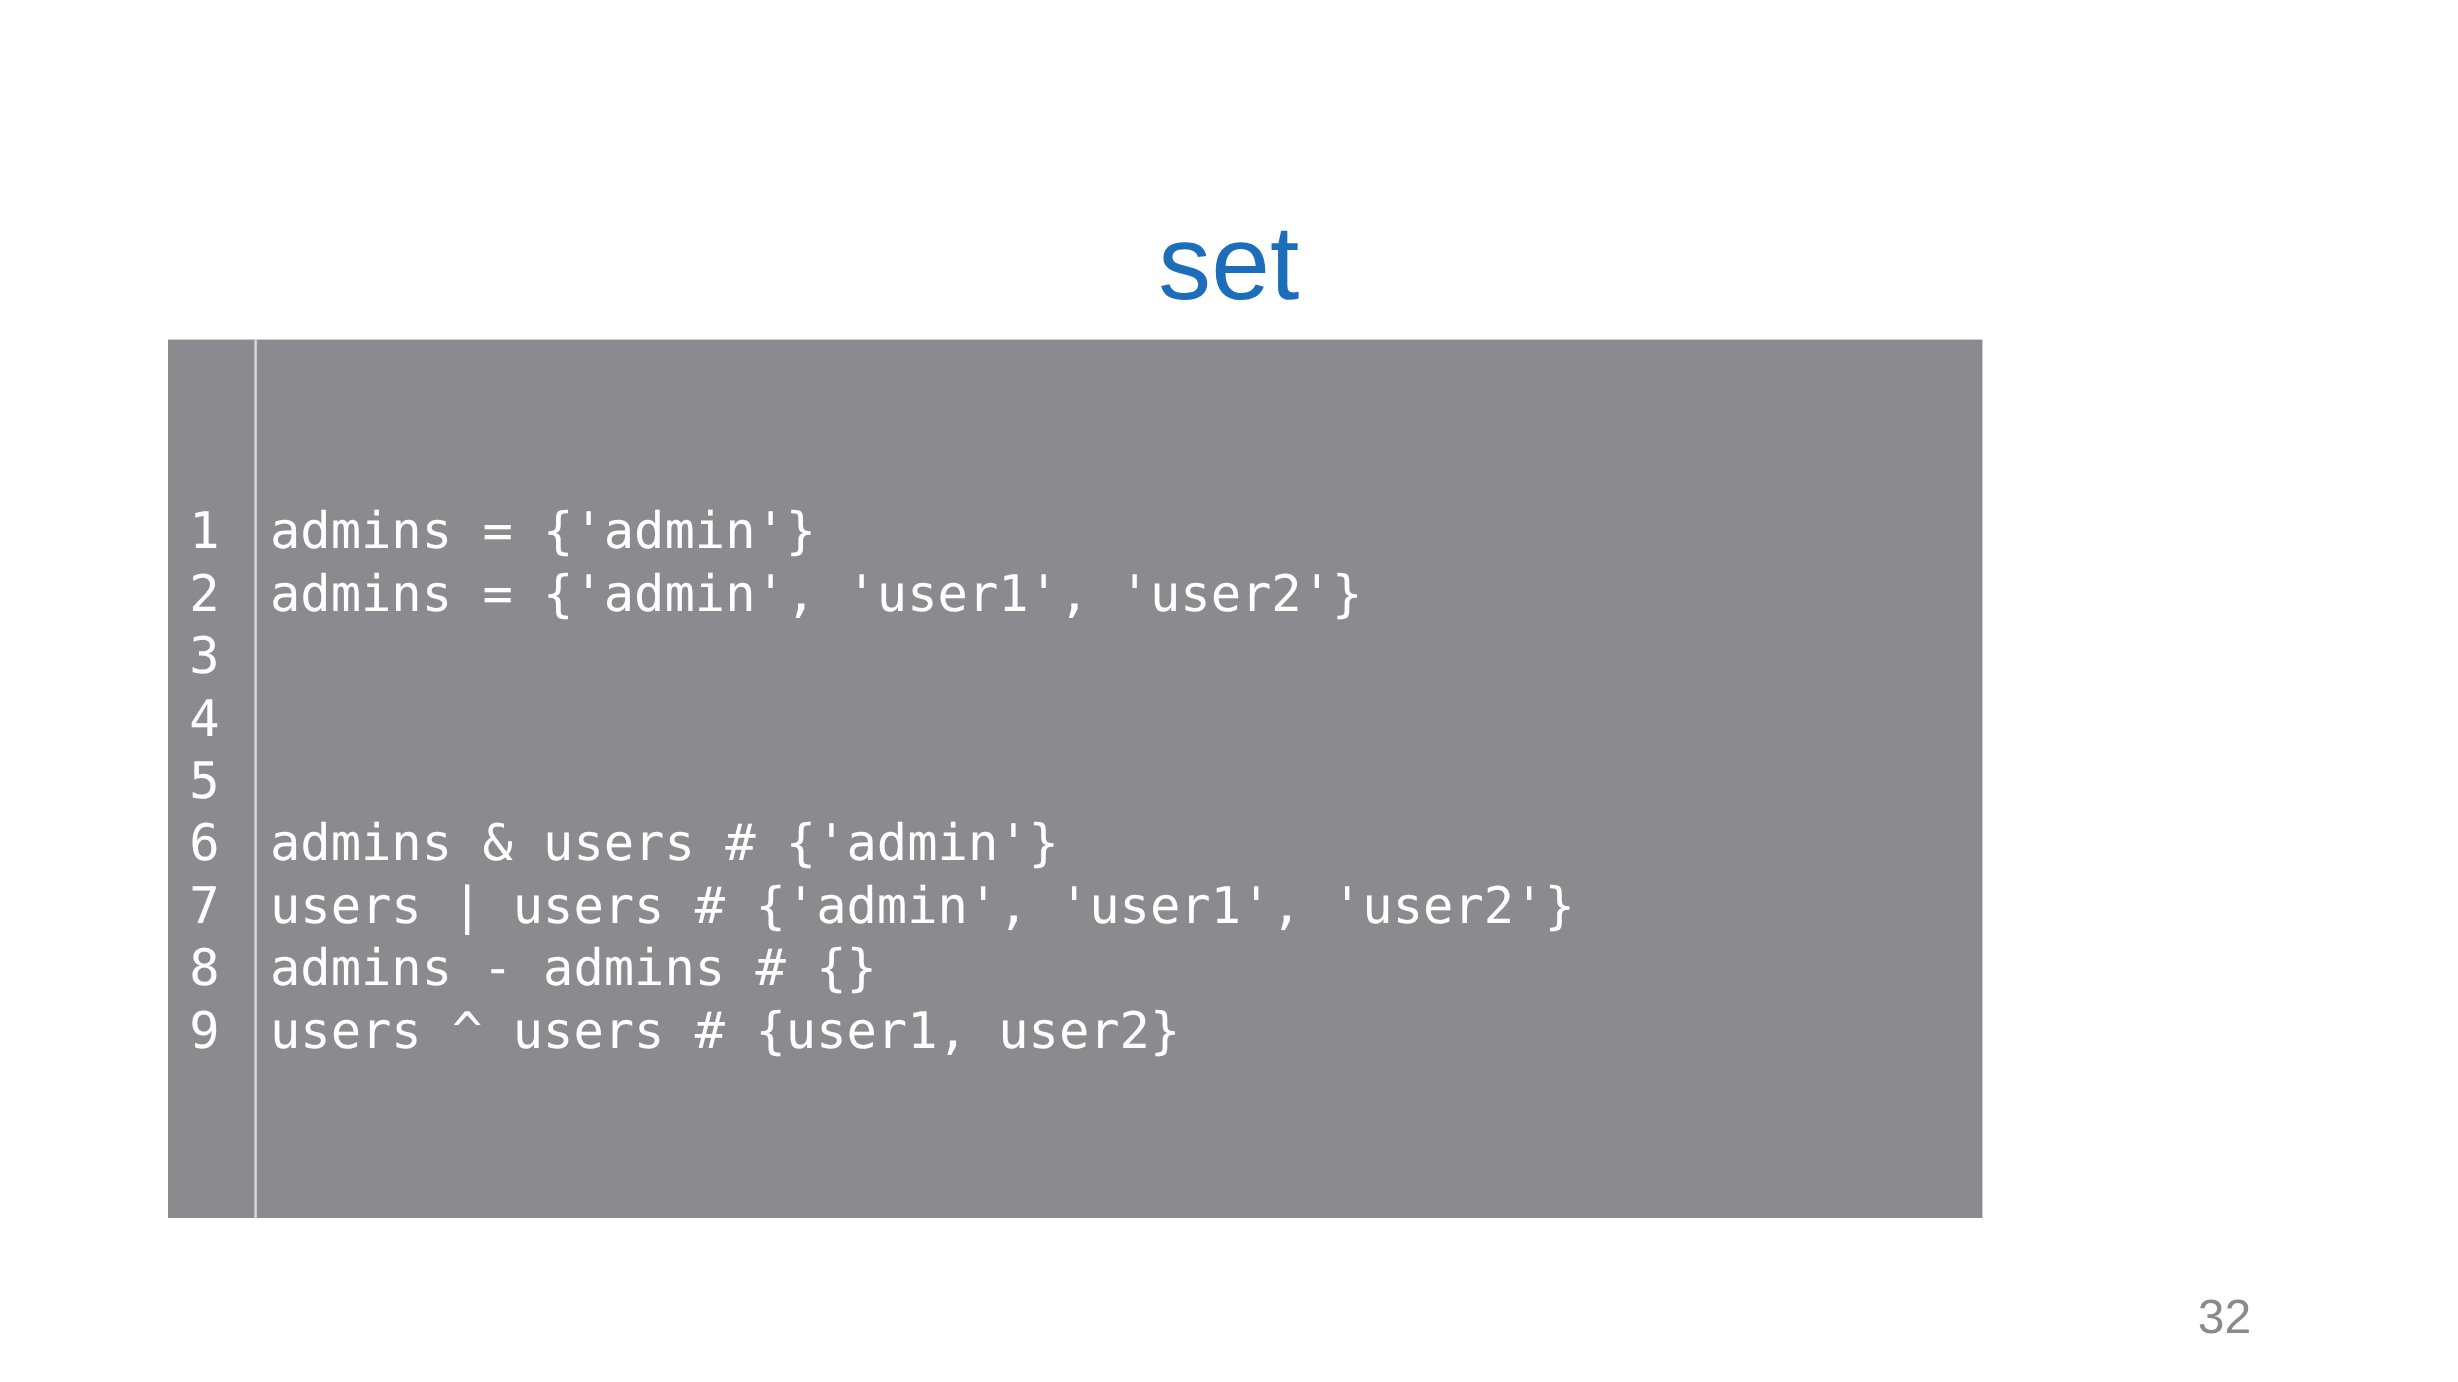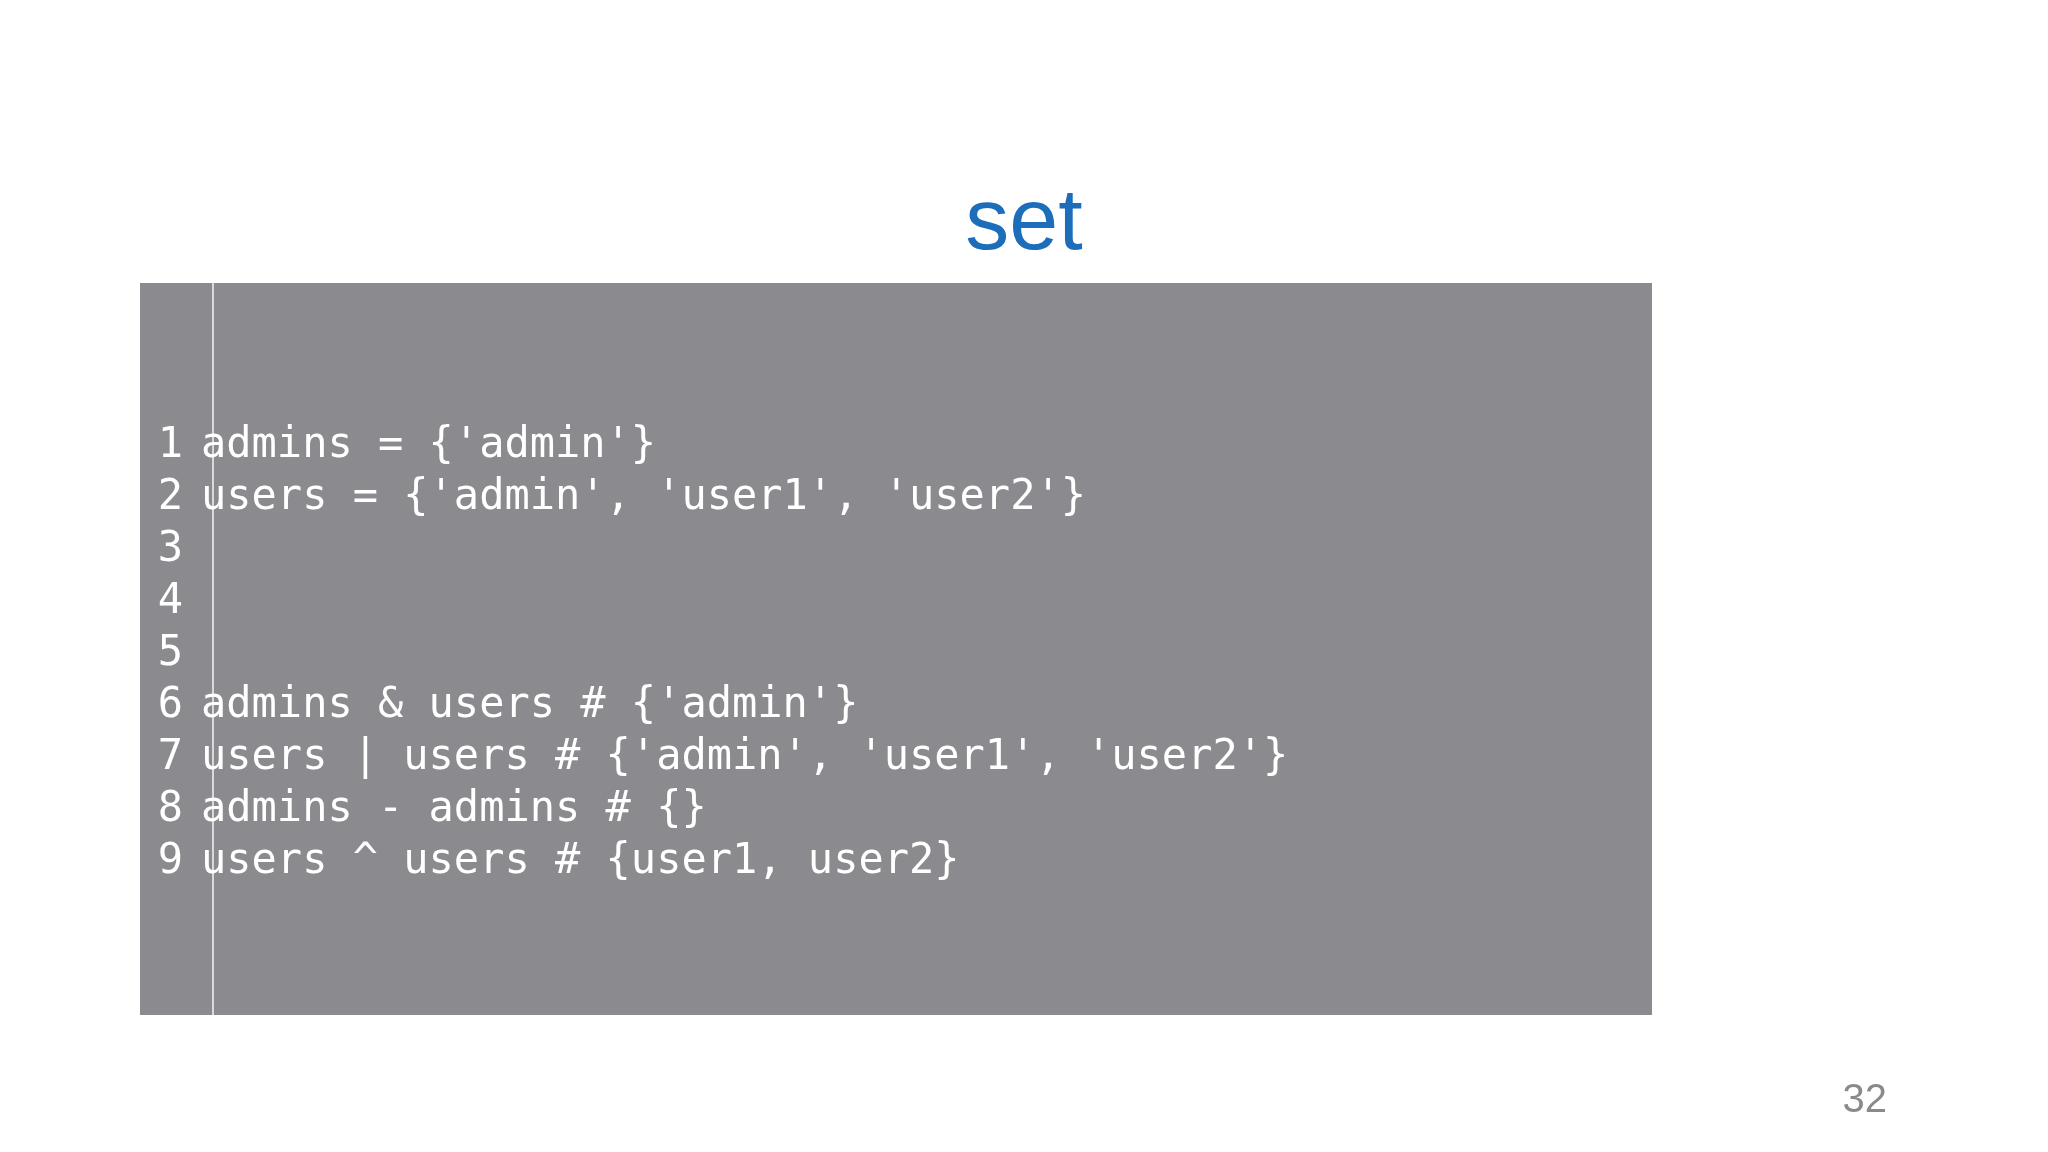--- a/index.html
+++ b/index.html
@@ -58,26 +58,26 @@
   }
   .code-line {
     display: flex;
     white-space: pre;
   }
   .line-number {
     flex: 0 0 43px;
     text-align: right;
   }
   .code-text {
-    margin-left: 18px;
+    margin-left: 42px;
   }
   .page-number {
     position: absolute;
     top: 1078px;
-    right: 161px;
+    right: 172px;
     font-size: 40px;
     line-height: 1;
     color: var(--page-number, #8a8a8e);
   }
 </style>
 </head>
 <body>
 
 <div class="slide">
 
@@ -87,21 +87,21 @@
     <div class="gutter-separator"></div>
     <div class="code-lines">
 
         <div class="code-line">
           <span class="line-number">1</span>
           <span class="code-text">admins = {'admin'}</span>
         </div>
 
         <div class="code-line">
           <span class="line-number">2</span>
-          <span class="code-text">users = {'admin', 'user1', 'user2'}</span>
+          <span class="code-text">admins = {'admin', 'user1', 'user2'}</span>
         </div>
 
         <div class="code-line">
           <span class="line-number">3</span>
           <span class="code-text"></span>
         </div>
 
         <div class="code-line">
           <span class="line-number">4</span>
         </div>

